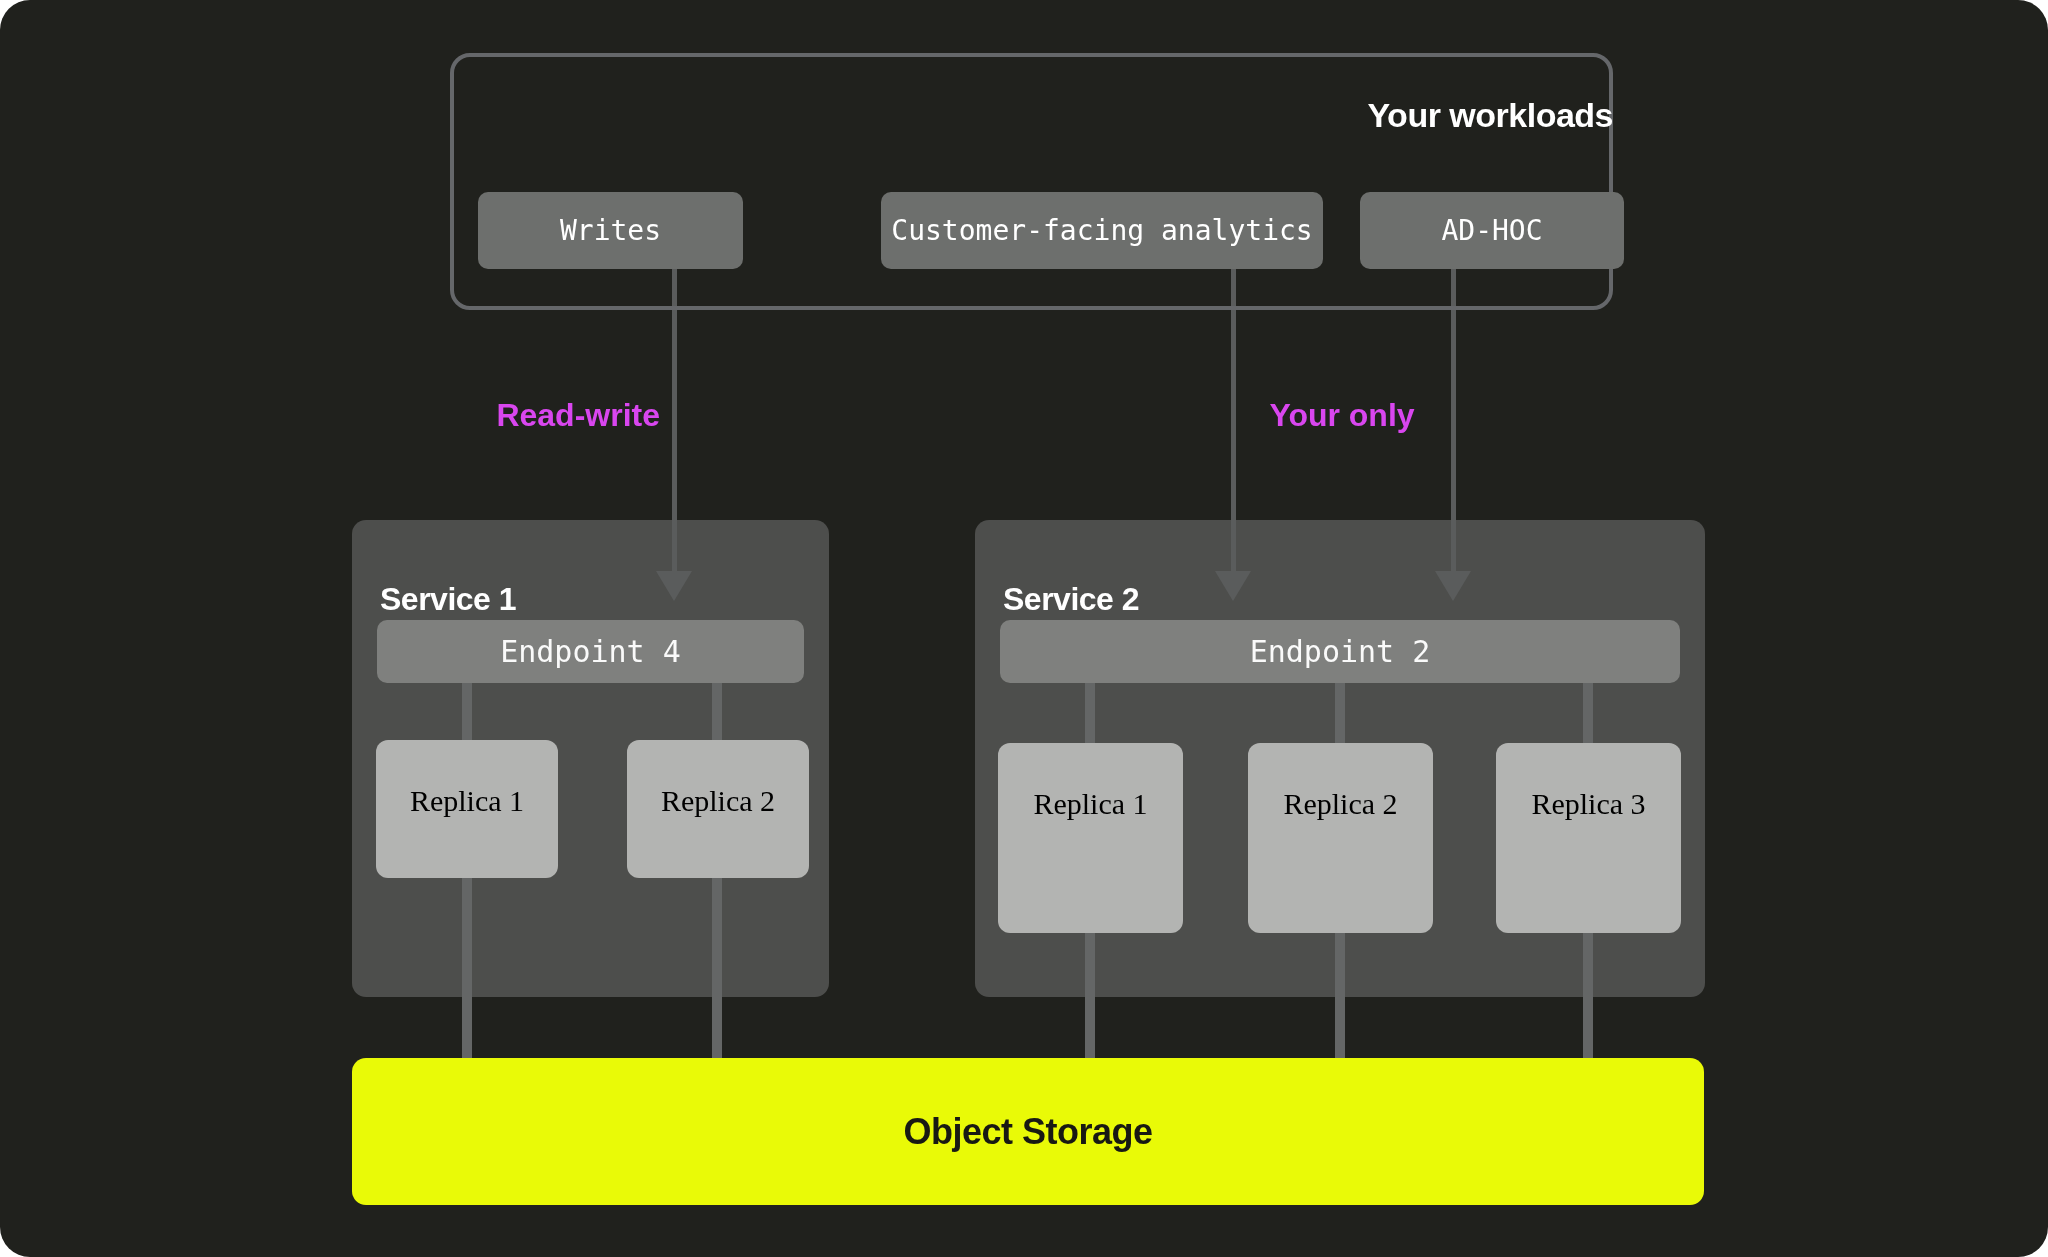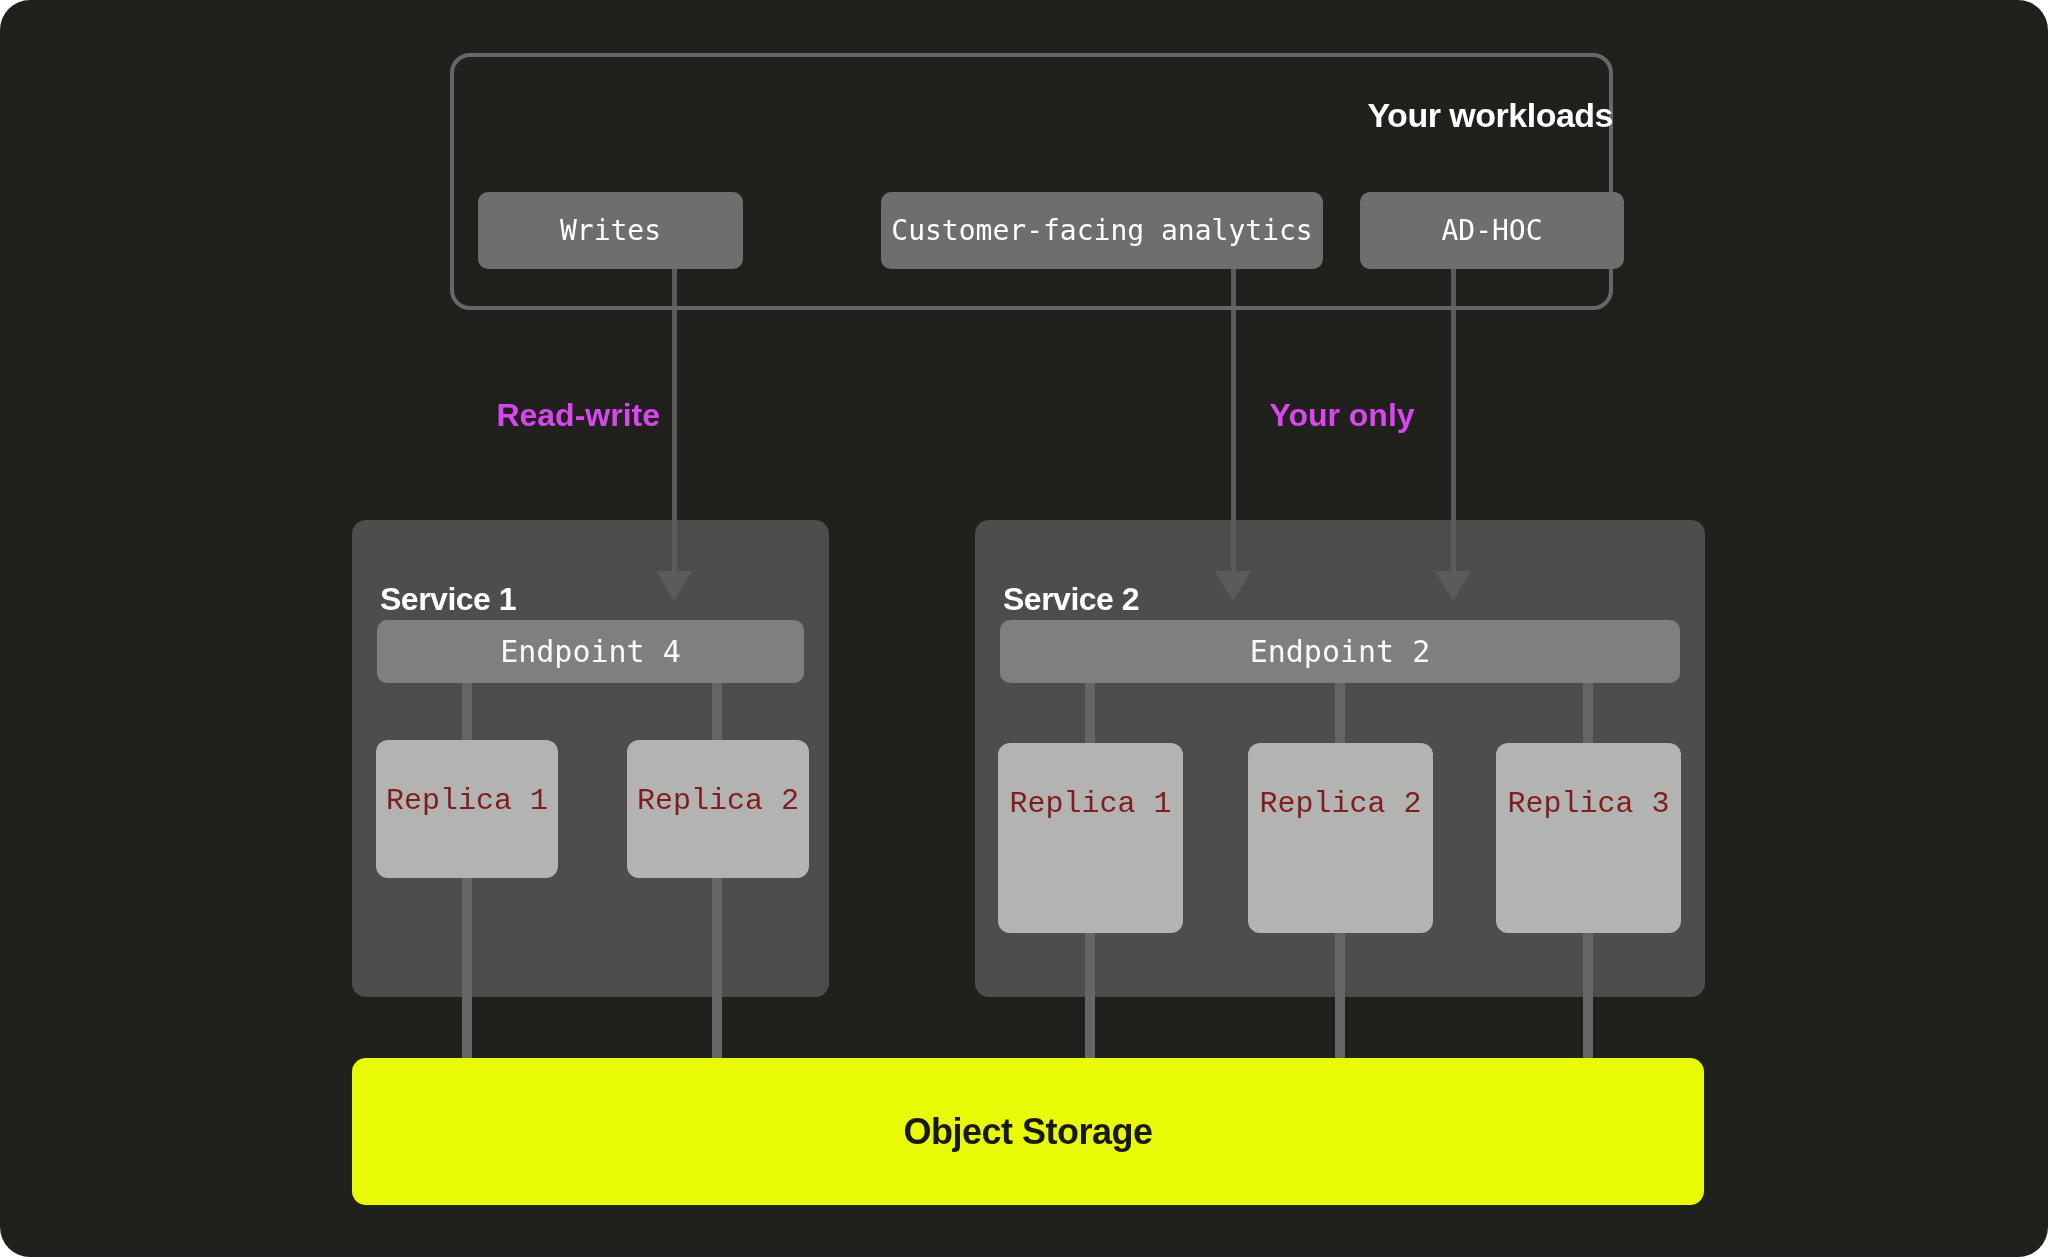--- a/index.html
+++ b/index.html
@@ -33,22 +33,22 @@
   
   .service{position:absolute;top:520px;height:477px;background:#4d4e4c;border-radius:14px;z-index:1;}
   .svc-1{left:352px;width:477px;}
   .svc-2{left:975px;width:730px;}
   .svc-title{position:absolute;left:28px;top:24px;color:#ffffff;font-size:32px;font-weight:bold;letter-spacing:-0.5px;margin-top:37px;}
   .endpoint{position:absolute;left:25px;right:25px;top:100px;height:63px;background:#7f807e;border-radius:10px;
     display:flex;align-items:center;justify-content:center;color:#fafafa;
     font-family:"DejaVu Sans Mono","Liberation Mono",monospace;font-size:30px;}
   .vline{position:absolute;top:163px;height:314px;width:10px;background:#646666;}
   .replica{position:absolute;background:#b3b4b2;border-radius:12px;box-sizing:border-box;
-    padding-top:44px;text-align:center;color:#7f1d1d;
-    font-family:Liberation Mono, monospace;font-size:30px;}
+    padding-top:44px;text-align:center;color:#000000;
+    font-family:Liberation Serif, serif;font-size:30px;}
   .svc-1 .replica{top:220px;height:138px;width:182px;}
   .svc-2 .replica{top:223px;height:190px;width:185px;}
   .s1r1{left:24px;} .s1r2{left:275px;}
   .s2r1{left:23px;} .s2r2{left:273px;} .s2r3{left:521px;}
   .s1l1{left:110px;} .s1l2{left:360px;}
   .s2l1{left:110px;} .s2l2{left:360px;} .s2l3{left:608px;}
 
   
   .stub{position:absolute;top:997px;height:61px;width:10px;background:#646666;z-index:2;}
   .st-1{left:462px;} .st-2{left:712px;} .st-3{left:1085px;} .st-4{left:1335px;} .st-5{left:1583px;}

